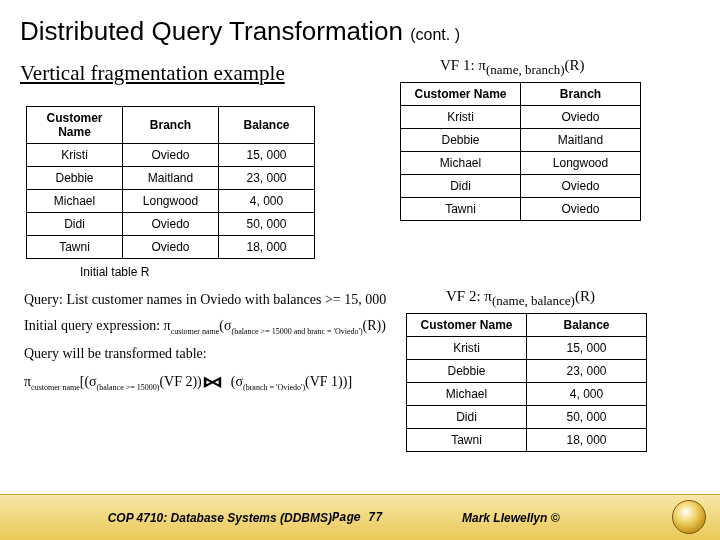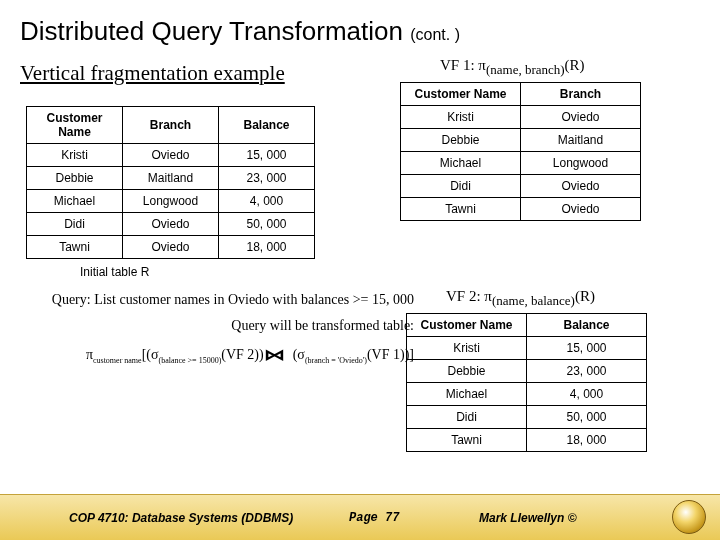--- a/index.html
+++ b/index.html
@@ -57,21 +57,20 @@
     margin: 0 0 4px 40px;
   }
   .sub { font-size: 13px; vertical-align: sub; }
   .sub2 { font-size: 8px; vertical-align: sub; }
   .body-text {
     font-family: "Times New Roman", serif;
     font-size: 14px;
     margin: 10px 0 0 4px;
     line-height: 1.6;
     width: 390px;
-    text-align: right;
   }
   .body-text p { margin: 4px 0; }
   .join {
     display: inline-block;
     font-size: 15px;
     font-weight: bold;
     transform: scaleX(1.4);
     position: relative;
     top: 1px;
   }
@@ -83,21 +82,21 @@
     height: 46px;
     background: linear-gradient(#f7e6a8, #eac956);
     border-top: 1px solid #c4a23a;
     display: flex;
     align-items: center;
     font-family: Arial, sans-serif;
     font-size: 12px;
     font-style: italic;
     font-weight: bold;
   }
-  .footer .course { margin-left: 69px; width: 280px; }
+  .footer .course { margin-left: 52px; width: 280px; text-align: right; }
   .footer .page { width: 130px; font-family: Liberation Mono, monospace; }
   .footer .author { width: 180px; }
   .logo {
     position: absolute;
     right: 14px;
     bottom: 6px;
     width: 34px;
     height: 34px;
     border-radius: 50%;
     background: radial-gradient(circle at 40% 35%, #fff 0%, #f3d56a 35%, #c89a1e 70%, #7a5a10 100%);
@@ -199,20 +198,23 @@
               <td>Tawni</td>
               <td>Oviedo</td>
             </tr>
       </tbody>
         </table>
     </div>
   </div>
 
   <div class="body-text">
     <p>Query: List customer names in Oviedo with balances &gt;= 15, 000</p>
+    <p>
+      <span>Initial query expression: π</span><span class="sub2">customer name</span><span>(σ</span><span class="sub2">(balance &gt;= 15000 and branc = 'Oviedo')</span><span>(R))</span>
+    </p>
     <p>Query will be transformed table:</p>
     <p>
       <span>π</span><span class="sub2">customer name</span><span>[(σ</span><span class="sub2">(balance &gt;= 15000)</span><span>(VF 2))</span>
       <span class="join">⋈</span>&nbsp;&nbsp;
       <span>(σ</span><span class="sub2">(branch = 'Oviedo')</span><span>(VF 1))]</span>
     </p>
   </div>
 
   <div class="vf2block">
     <div class="vfcap">

